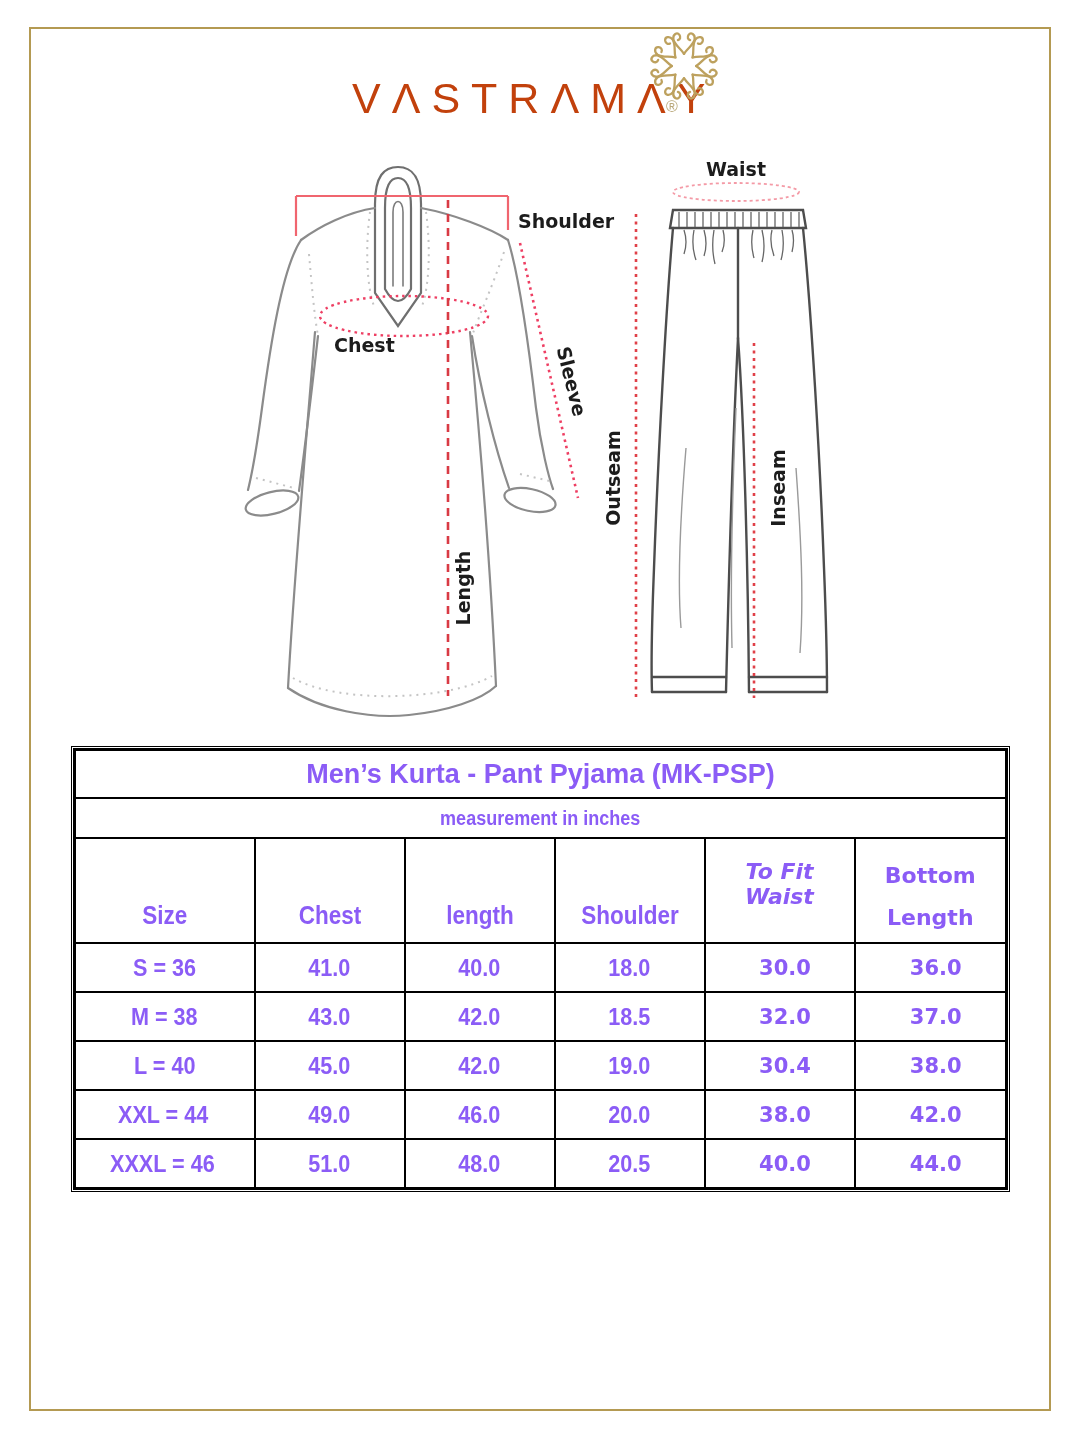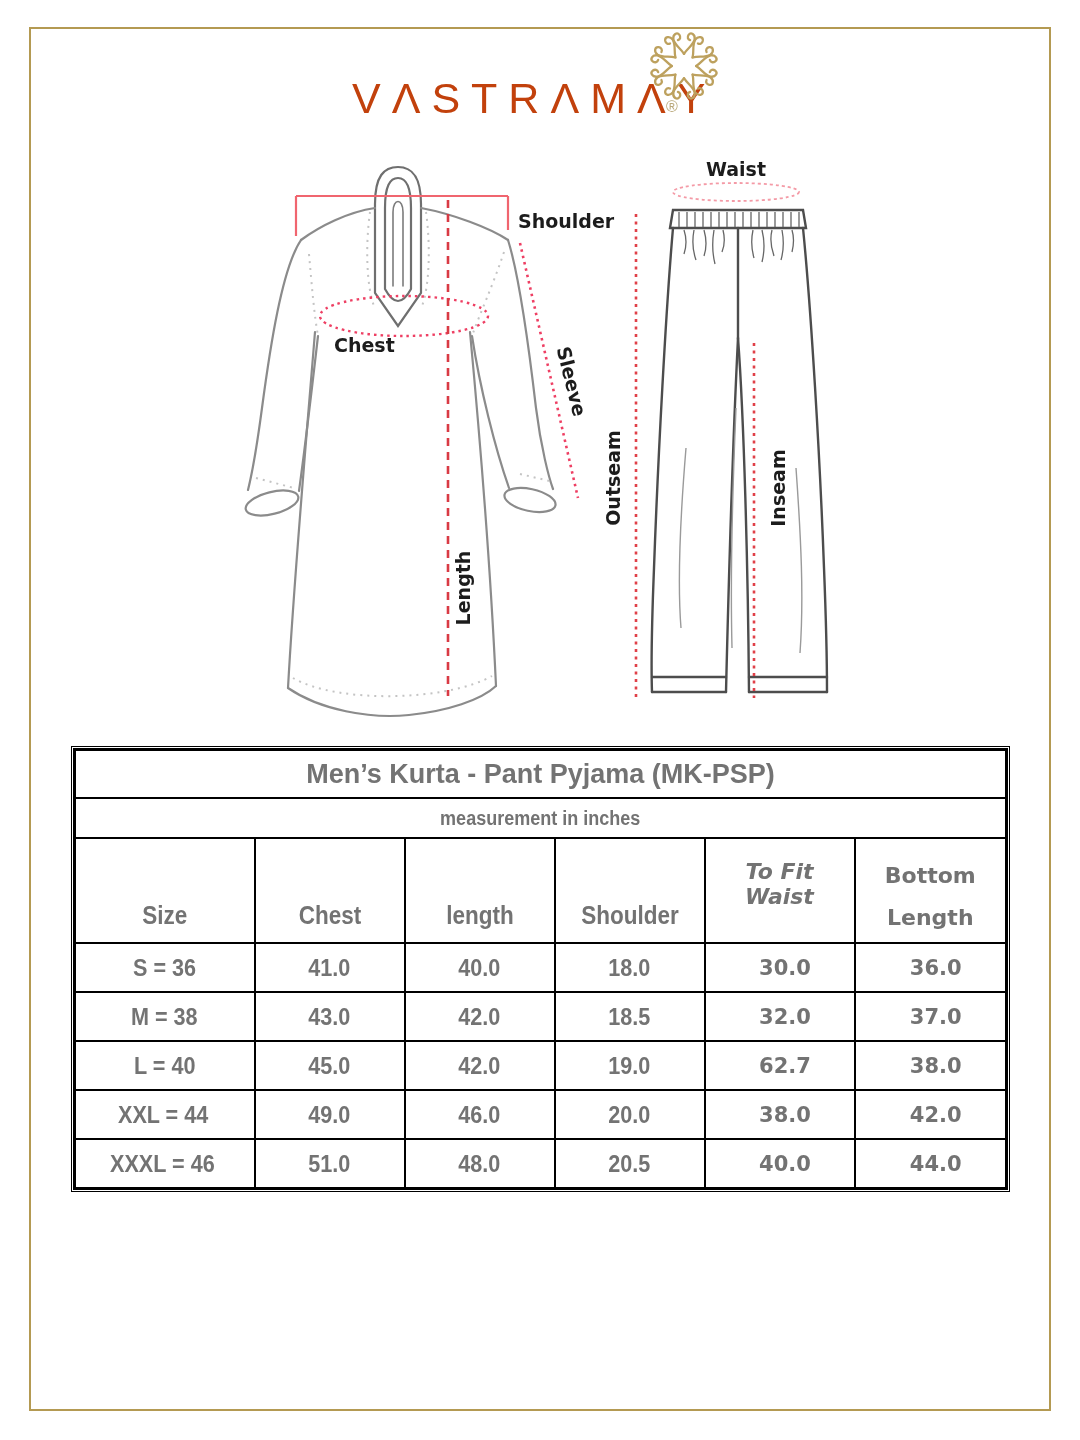--- a/index.html
+++ b/index.html
@@ -15,21 +15,21 @@
   .regmark{position:absolute;left:666px;top:98px;font-size:16px;color:#b9a87a;}
 
   
   .diagram{position:absolute;left:208px;top:148px;width:680px;height:580px;}
   .diagram svg{width:100%;height:100%;}
   .dlabel{font-family:"DejaVu Sans",sans-serif;font-size:19px;font-weight:bold;fill:#1c1c1c;}
 
   
   .chart-outer{position:absolute;left:71px;top:746px;border:1px solid #000;padding:1px;background:#fff;}
   table.sizes{border-collapse:collapse;table-layout:fixed;width:932px;border:3px solid #000;}
-  table.sizes td{border:2px solid #000;text-align:center;font-weight:bold;color:#737373;margin-left:45px;}
+  table.sizes td{border:2px solid #000;text-align:center;font-weight:bold;color:#8b5cf6;margin-left:45px;}
   td.title-cell{height:44px;font-size:27px;border-bottom:6px double #000;}
   td.meas-cell{height:36px;font-size:20px;border-bottom:4px solid #000;}
   td.hc{height:88px;font-size:25px;vertical-align:bottom;padding-bottom:12px;border-bottom:4px solid #000;line-height:1.15;}
   td.hc .h1,td.hc .h2{display:block;}
   td.hc-tfw{vertical-align:middle;padding-bottom:14px;font-family:"DejaVu Sans",sans-serif;font-size:22px;font-style:italic;}
   td.hc-bl{font-family:"DejaVu Sans",sans-serif;font-size:22px;}
   td.hc-bl .h1{margin-bottom:16px;}
   td.dc{height:45px;font-size:24px;border-top:3px solid #000;}
   td.c-size{text-align:left;padding-left:8px;}
   td.alt{font-family:"DejaVu Sans",sans-serif;font-size:21px;padding-left:12px;}
@@ -220,21 +220,21 @@
           <td class="dc"><span class="narrow">42.0</span></td>
           <td class="dc"><span class="narrow">18.5</span></td>
           <td class="dc alt"><span>32.0</span></td>
           <td class="dc alt"><span>37.0</span></td>
         </tr>
         <tr>
           <td class="dc c-size"><span class="narrow">L = 40</span></td>
           <td class="dc"><span class="narrow">45.0</span></td>
           <td class="dc"><span class="narrow">42.0</span></td>
           <td class="dc"><span class="narrow">19.0</span></td>
-          <td class="dc alt"><span>62.7</span></td>
+          <td class="dc alt"><span>30.4</span></td>
           <td class="dc alt"><span>38.0</span></td>
         </tr>
         <tr>
           <td class="dc c-size"><span class="narrow">XXL = 44</span></td>
           <td class="dc"><span class="narrow">49.0</span></td>
           <td class="dc"><span class="narrow">46.0</span></td>
           <td class="dc"><span class="narrow">20.0</span></td>
           <td class="dc alt"><span>38.0</span></td>
           <td class="dc alt"><span>42.0</span></td>
         </tr>

